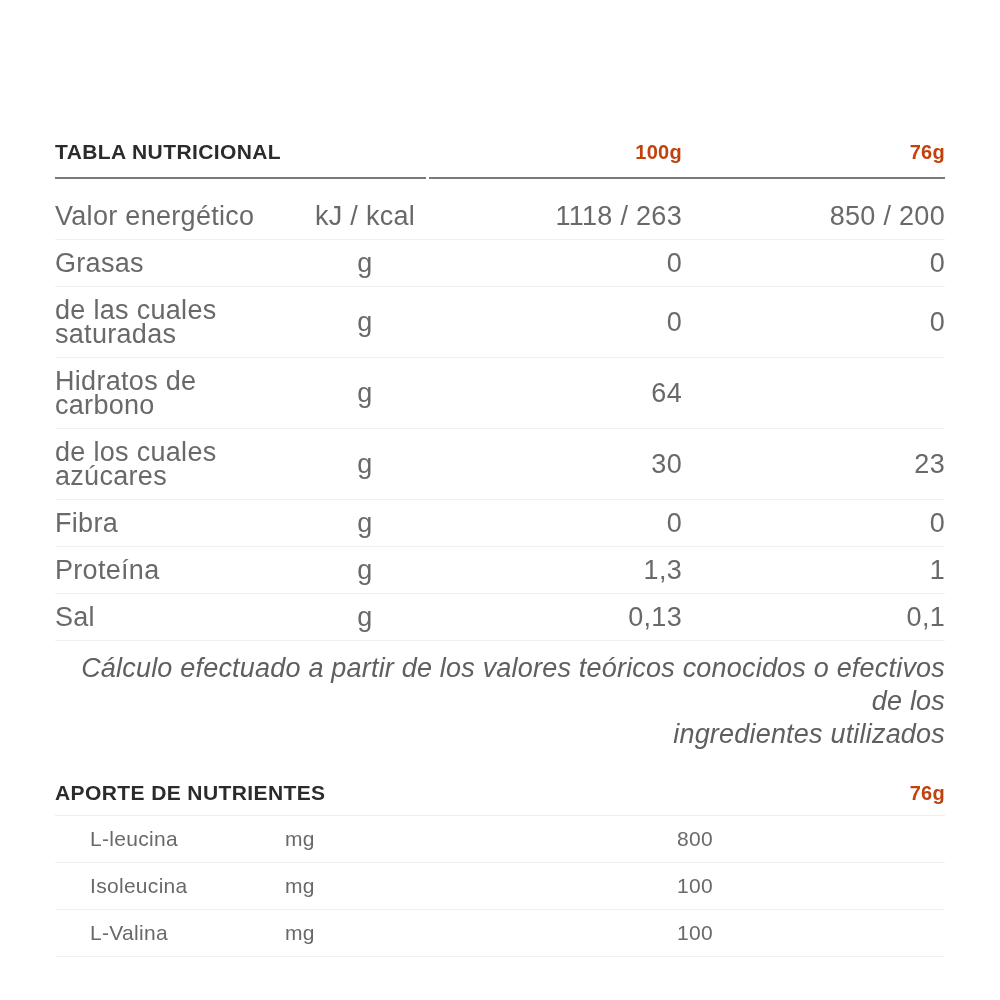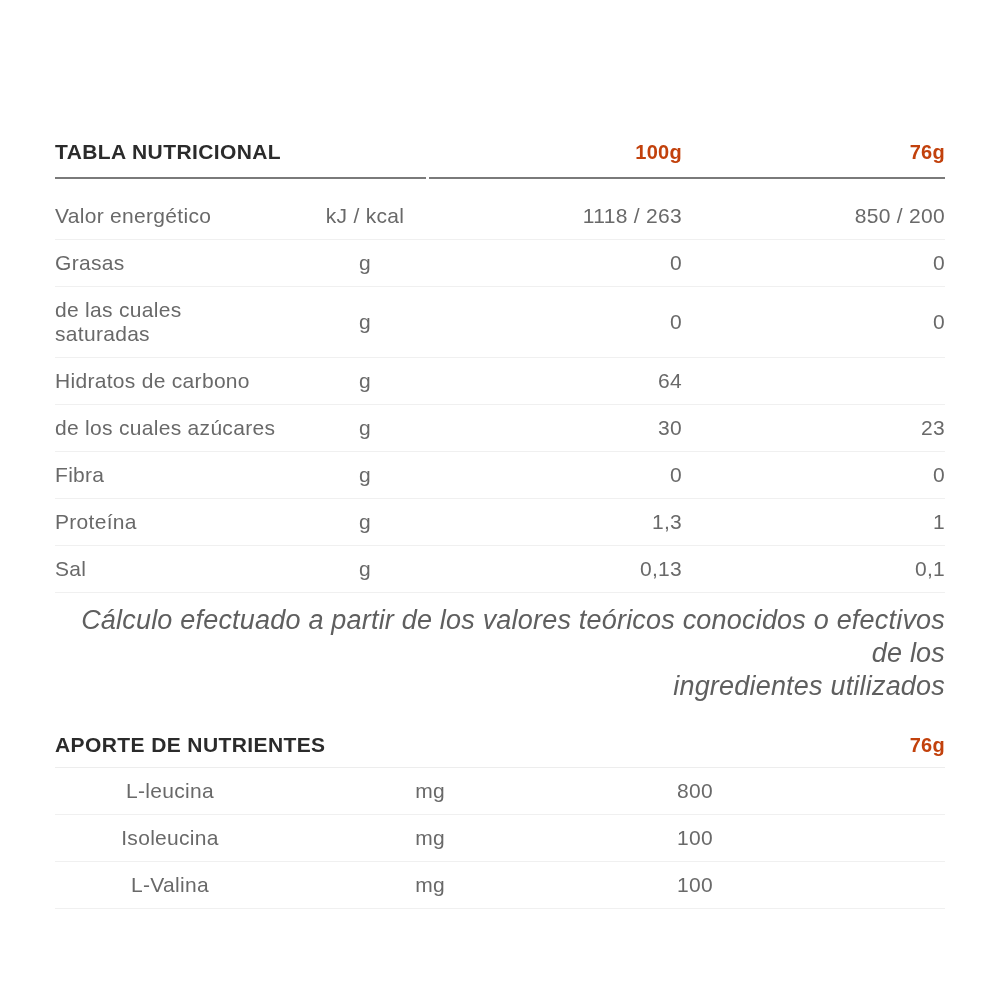--- a/index.html
+++ b/index.html
@@ -53,21 +53,21 @@
   }
   .dark-rule .seg1 { width: 371px; }
   .dark-rule .seg2 { flex: 1; }
 
   .row {
     display: grid;
     grid-template-columns: 230px 160px 237px 263px;
     align-items: center;
     padding: 11px 0;
     line-height: 24px;
-    font-size: 21px;
+    font-size: 27px;
     letter-spacing: 0.3px;
     border-bottom: 1px solid #f0f0f0;
     color: #696969;
   }
   .row .label { text-align: left; white-space: pre-line; }
   .row .unit  { text-align: center; }
   .row .val   { text-align: right; }
 
   
   .note {
@@ -94,22 +94,22 @@
     display: grid;
     grid-template-columns: 230px 160px 500px;
     align-items: center;
     padding: 11px 0;
     line-height: 24px;
     font-size: 21px;
     letter-spacing: 0.3px;
     border-bottom: 1px solid #f0f0f0;
     color: #696969;
   }
-  .row3 .label { text-align: center; }
-  .row3 .unit  { text-align: right; }
+  .row3 .label { text-align: left; margin-left: 35px; }
+  .row3 .unit  { text-align: left; }
   .row3 .val   { text-align: center; }
 </style>
 </head>
 <body>
 
 <div class="wrap">
 
   <section>
     <div class="t1-header">
       <div class="section-title">TABLA NUTRICIONAL</div>

